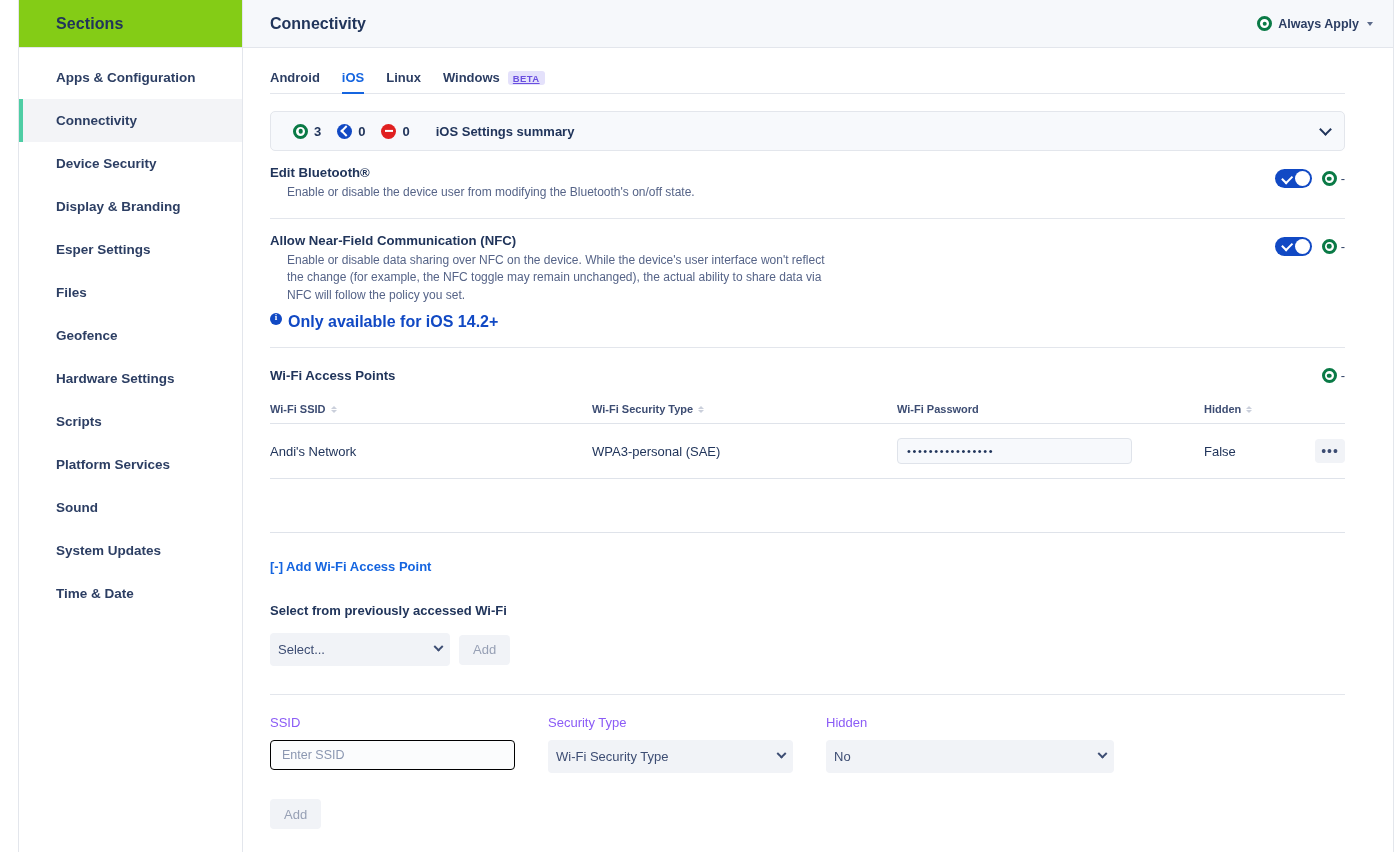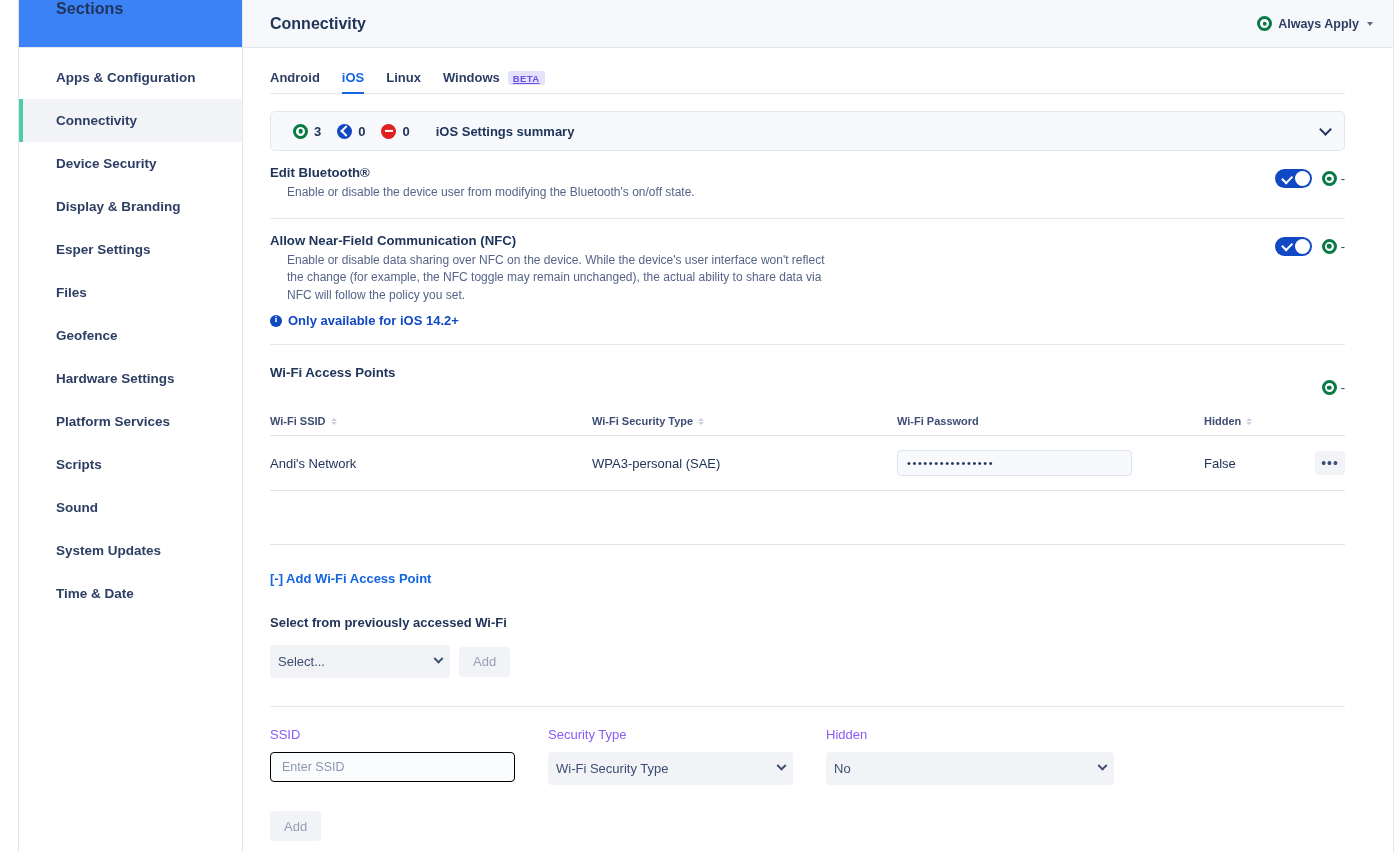--- a/index.html
+++ b/index.html
@@ -17,23 +17,23 @@
   .sidebar {
     width: 225px; min-width: 225px;
     background: #ffffff;
     border-right: 1px solid #e3e6ec;
     border-left: 1px solid #e3e6ec;
     margin-left: 18px;
     display: flex; flex-direction: column;
   }
   .sidebar-header {
     height: 48px;
-    background: #3b82f6;
+    background: #84cc16;
     border-bottom: 1px solid #e3e6ec;
-    display: flex; 
+    display: flex; align-items: center;
     padding-left: 37px;
   }
   .sidebar-header-title {
     font-size: 16px; font-weight: bold; color: #21355b;
     letter-spacing: .1px;
   }
   .sidebar-list { padding-top: 8px; }
   .sidebar-item {
     height: 43px;
     display: flex; align-items: center;
@@ -176,22 +176,22 @@
     width: 1075px;
     display: flex; align-items: flex-start;
     border-bottom: 1px solid #e3e6ec;
     padding: 14px 0 16px 0;
     min-height: 62px;
   }
   .setting-text { width: 620px; }
   .setting-title { font-size: 13.2px; font-weight: bold; color: #21355b; margin-bottom: 4px; }
   .setting-desc { font-size: 12px; color: #566488; line-height: 17.5px; max-width: 545px; margin-left: 17px; }
   .setting-note {
-    display: flex; align-items: center; gap: 6px;
-    margin-top: 9px; font-size: 13px; color: #1149c4; font-weight: bold;
+    display: flex; gap: 6px;
+    margin-top: 9px; font-size: 16px; color: #1149c4; font-weight: bold;
   }
   .setting-ctrl {
     margin-left: auto; display: flex; align-items: center; gap: 10px;
     padding-top: 4px;
   }
   .toggle {
     width: 37px; height: 19px; border-radius: 10px;
     background: #1149c4; position: relative; cursor: pointer; flex: none;
   }
   .toggle::before {
@@ -203,23 +203,22 @@
   .toggle::after {
     content: ""; position: absolute; right: 2px; top: 2px;
     width: 15px; height: 15px; border-radius: 50%; background: #fff;
   }
   .state-chip { display: flex; align-items: center; gap: 4px; }
   .state-dash { font-size: 13px; color: #2c3e63; }
 
   
   .wifi-section { width: 1075px; }
   .wifi-head {
-    display: flex; align-items: flex-start;
+    display: flex; align-items: flex-end;
     padding: 20px 0 6px 0;
-    flex-direction: column;
   }
   .wifi-head-title { font-size: 13.2px; font-weight: bold; color: #21355b; }
   .wifi-head-ctrl { margin-left: auto; display: flex; align-items: center; gap: 4px; }
 
   table.wifi { width: 1075px; border-collapse: collapse; table-layout: fixed; margin-top: 14px; }
   table.wifi th {
     text-align: left; font-size: 11px; font-weight: bold; color: #3d4d73;
     padding: 0 0 8px 0; border-bottom: 1px solid #dfe3ea;
     vertical-align: bottom;
   }
@@ -320,24 +319,24 @@
         <div class="sidebar-item">
           <span>Files</span>
         </div>
         <div class="sidebar-item">
           <span>Geofence</span>
         </div>
         <div class="sidebar-item">
           <span>Hardware Settings</span>
         </div>
         <div class="sidebar-item">
+          <span>Scripts</span>
+        </div>
+        <div class="sidebar-item">
           <span>Platform Services</span>
-        </div>
-        <div class="sidebar-item">
-          <span>Scripts</span>
         </div>
         <div class="sidebar-item">
           <span>Sound</span>
         </div>
         <div class="sidebar-item">
           <span>System Updates</span>
         </div>
         <div class="sidebar-item">
           <span>Time &amp; Date</span>
         </div>

